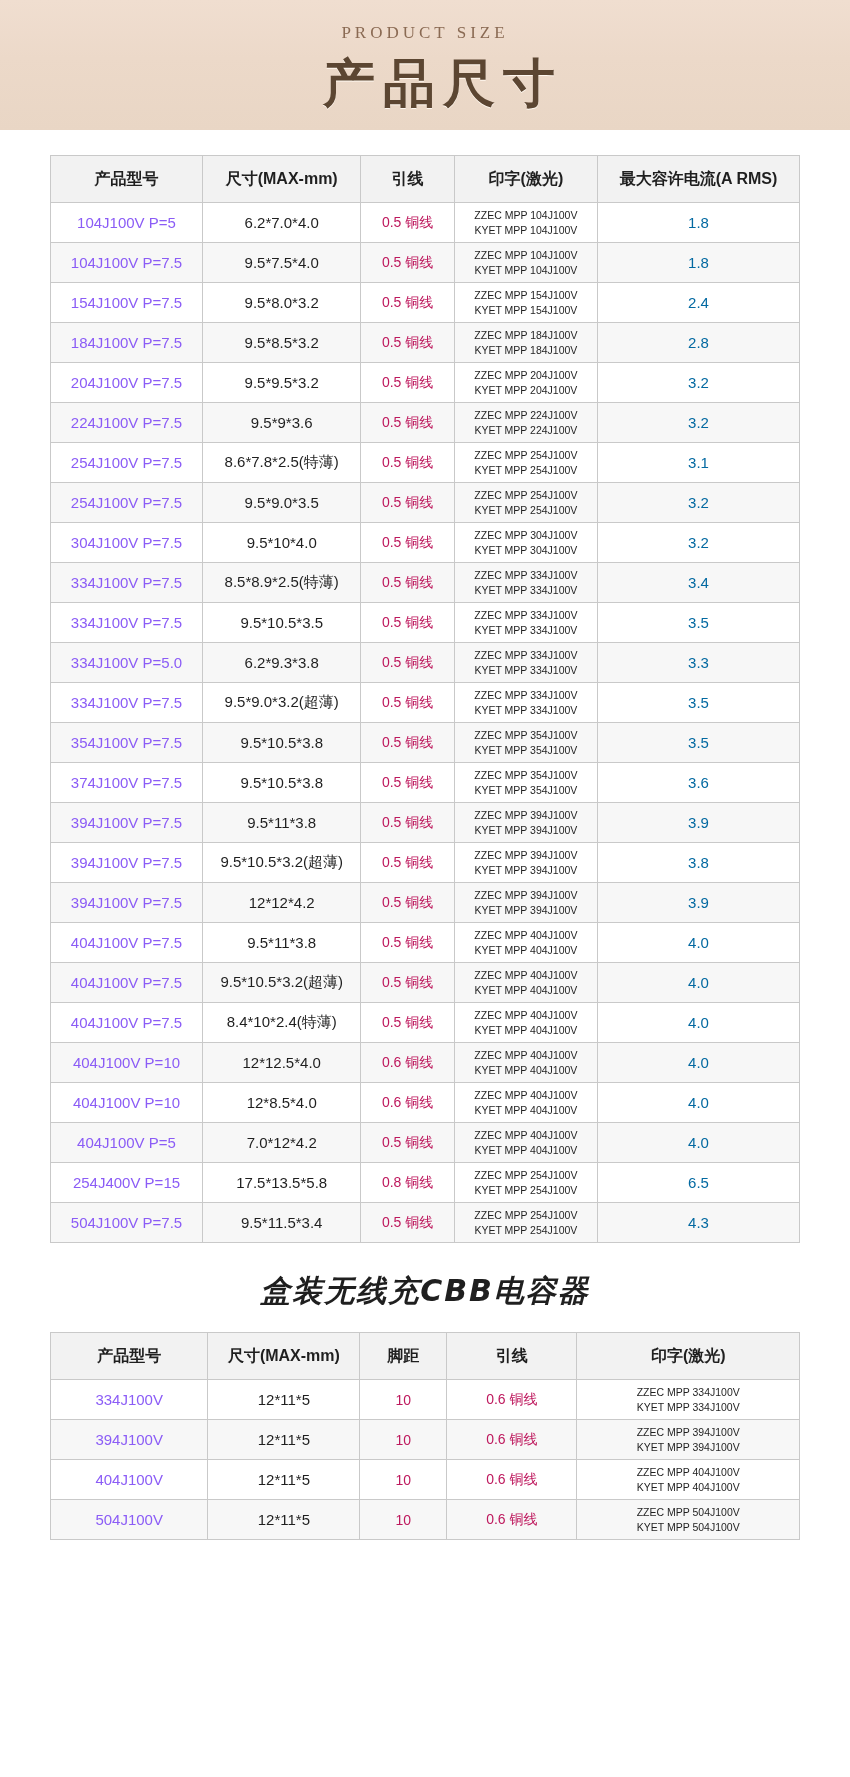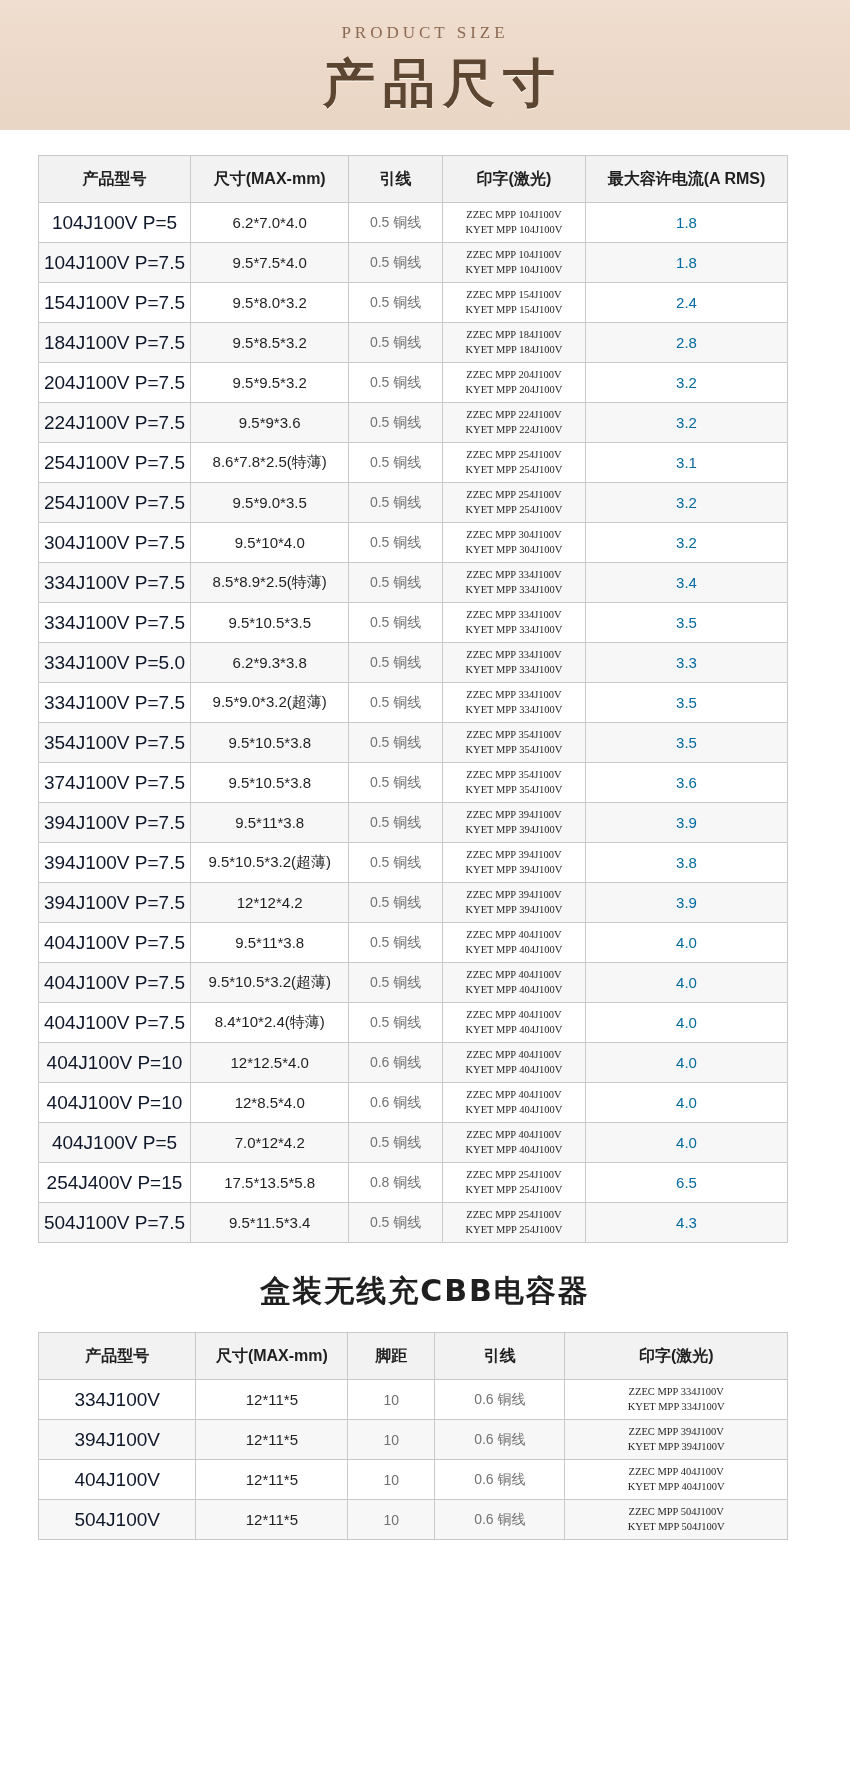--- a/index.html
+++ b/index.html
@@ -36,21 +36,21 @@
     font-size: 52px;
     font-weight: bold;
     letter-spacing: 8px;
     color: #5c4632;
     font-family: Liberation Mono, monospace;
     text-shadow: 0 1px 0 #fff8f0;
     margin-left: 36px;
   }
   
   .table-wrap {
-    padding: 0 38px;
+    padding: 0 50px;
     box-sizing: border-box;
   }
   table {
     width: 750px;
     border-collapse: collapse;
     table-layout: fixed;
     background: #fff;
   }
   table.t1 { margin-top: 25px; }
   th, td {
@@ -63,37 +63,37 @@
     height: 46px;
     background: #f2f2f2;
     font-size: 16px;
     font-weight: bold;
     color: #1f1f1f;
   }
   tbody tr { height: 40px; }
   tbody tr:nth-child(odd) { background: #ffffff; }
   tbody tr:nth-child(even) { background: #f7f7f7; }
   td.model {
-    font-size: 19px;
-    color: #0f172a;
+    font-size: 15px;
+    color: #8b5cf6;
   }
   td.size {
     font-size: 15px;
     color: #1f1f1f;
     margin-top: 28px;
   }
   td.lead {
     font-size: 14px;
-    color: #737373;
+    color: #be185d;
   }
   td.print {
     font-size: 10.5px;
     line-height: 1.35;
     color: #1f1f1f;
-    font-family: Liberation Serif, serif;
+    font-family: Liberation Sans, sans-serif;
     margin-top: 20px;
   }
   td.current {
     font-size: 15px;
     color: #0369a1;
   }
   
   table.t1 col.c1 { width: 140px; }
   table.t1 col.c2 { width: 146px; }
   table.t1 col.c3 { width: 86px; }
@@ -102,20 +102,21 @@
 
   
   .section-title {
     text-align: center;
     font-size: 30px;
     font-weight: bold;
     letter-spacing: 2px;
     color: #1f1f1f;
     margin: 28px 0 20px 0;
     font-family: "DejaVu Sans", sans-serif;
+    font-style: italic;
   }
   
   table.t2 col.d1 { width: 145px; }
   table.t2 col.d2 { width: 140px; }
   table.t2 col.d3 { width: 80px; }
   table.t2 col.d4 { width: 120px; }
   table.t2 col.d5 { width: 205px; }
   table.t2 tbody tr { height: 40px; }
   .bottom-space { height: 18px; }
 </style>

